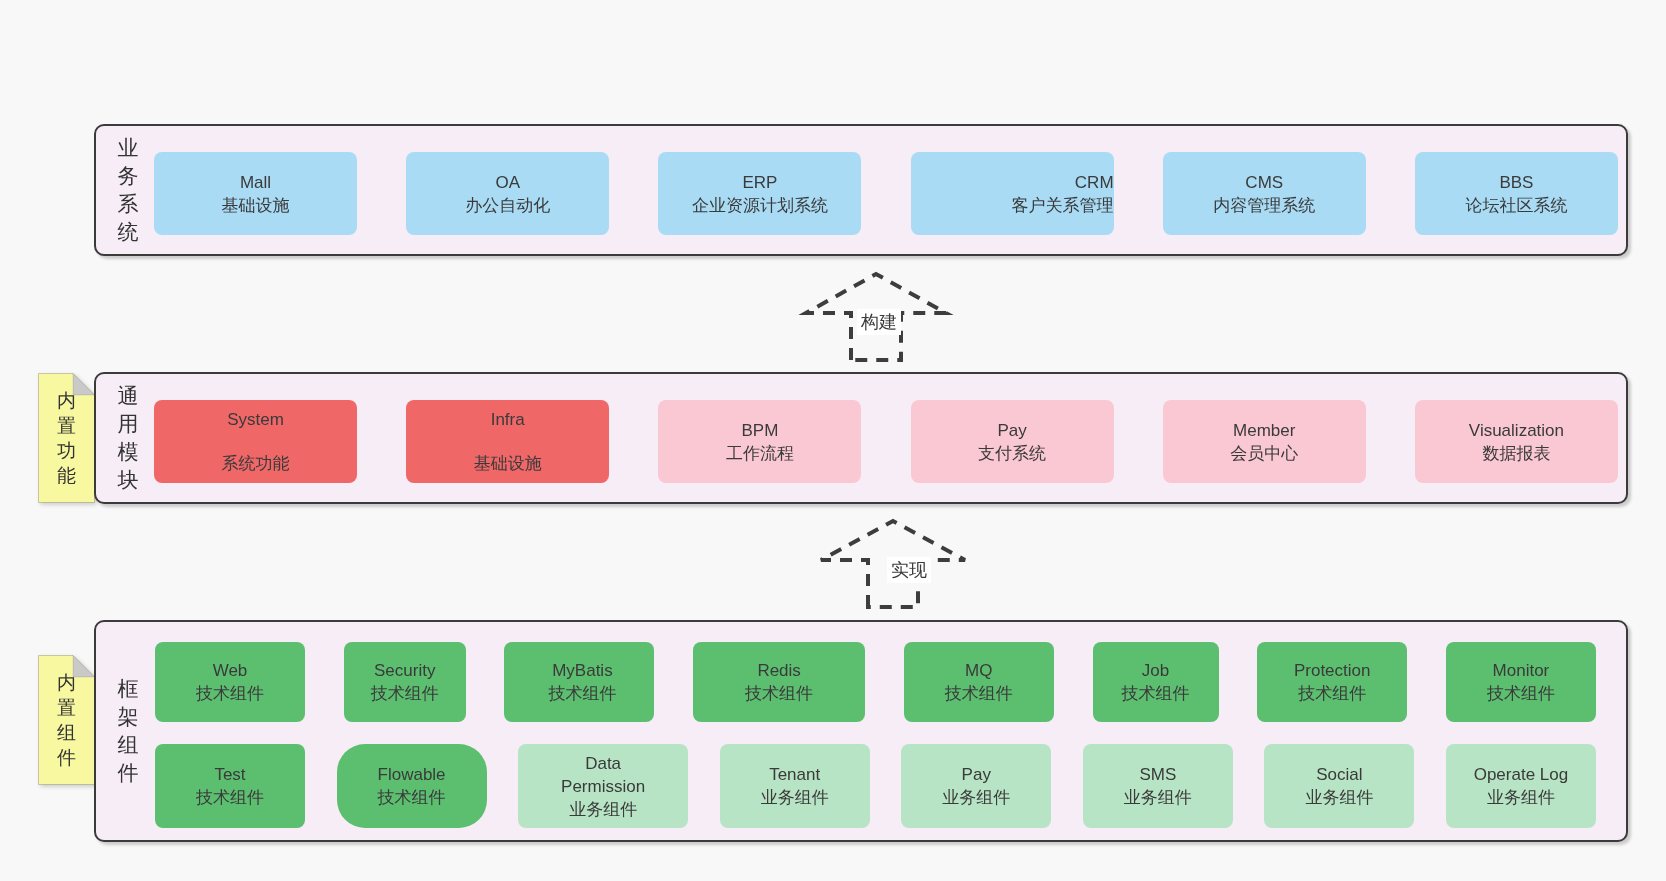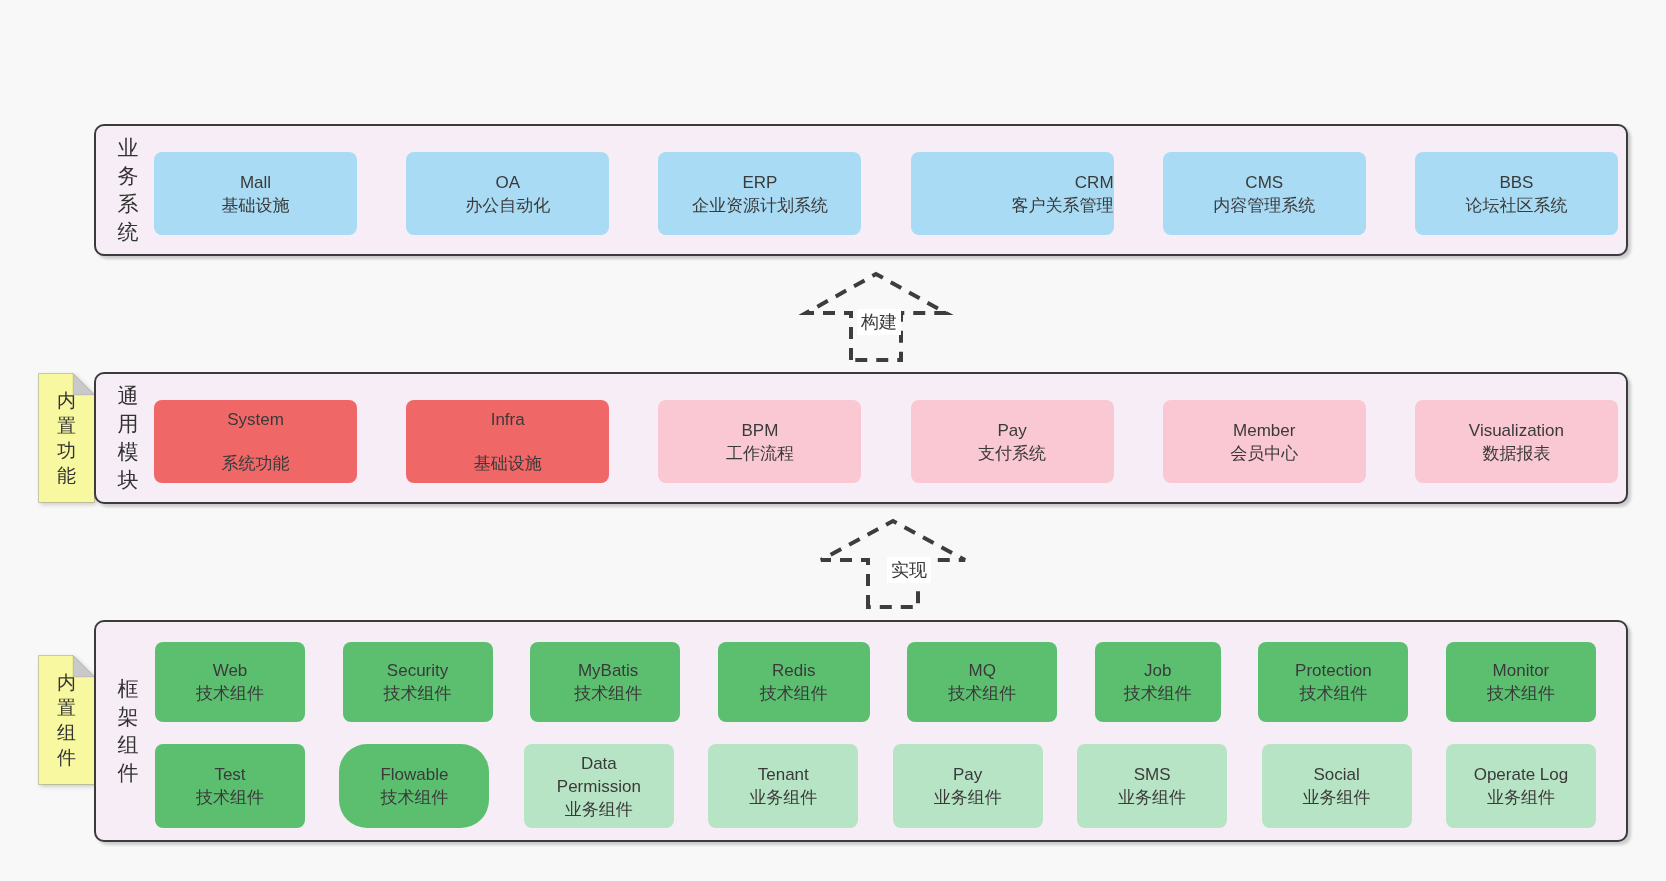--- a/index.html
+++ b/index.html
@@ -180,29 +180,29 @@
         <span>框</span>
         <span>架</span>
         <span>组</span>
         <span>件</span>
       </div>
       <div class="row" style="left: 59px; right: 30px; top: 20px; height: 80px;">
         <div class="box green" style="width: 150px;">
           <div class="line">Web</div>
           <div class="line">技术组件</div>
         </div>
-        <div class="box green" style="width: 150px;">
+        <div class="box green" style="width: 122px;">
           <div class="line">Security</div>
           <div class="line">技术组件</div>
         </div>
         <div class="box green" style="width: 150px; padding-left: 6px;">
           <div class="line">MyBatis</div>
           <div class="line">技术组件</div>
         </div>
-        <div class="box green" style="width: 152px;">
+        <div class="box green" style="width: 172px;">
           <div class="line">Redis</div>
           <div class="line">技术组件</div>
         </div>
         <div class="box green" style="width: 150px;">
           <div class="line">MQ</div>
           <div class="line">技术组件</div>
         </div>
         <div class="box green" style="width: 126px;">
           <div class="line">Job</div>
           <div class="line">技术组件</div>
@@ -218,21 +218,21 @@
       </div>
       <div class="row" style="left: 59px; right: 30px; top: 122px; height: 84px;">
         <div class="box green" style="width: 150px;">
           <div class="line">Test</div>
           <div class="line">技术组件</div>
         </div>
         <div class="box green" style="width: 150px; border-radius: 28px;">
           <div class="line">Flowable</div>
           <div class="line">技术组件</div>
         </div>
-        <div class="box lightgreen" style="width: 150px;">
+        <div class="box lightgreen" style="width: 170px;">
           <div class="line">Data</div>
           <div class="line">Permission</div>
           <div class="line">业务组件</div>
         </div>
         <div class="box lightgreen" style="width: 150px;">
           <div class="line">Tenant</div>
           <div class="line">业务组件</div>
         </div>
         <div class="box lightgreen" style="width: 150px;">
           <div class="line">Pay</div>

